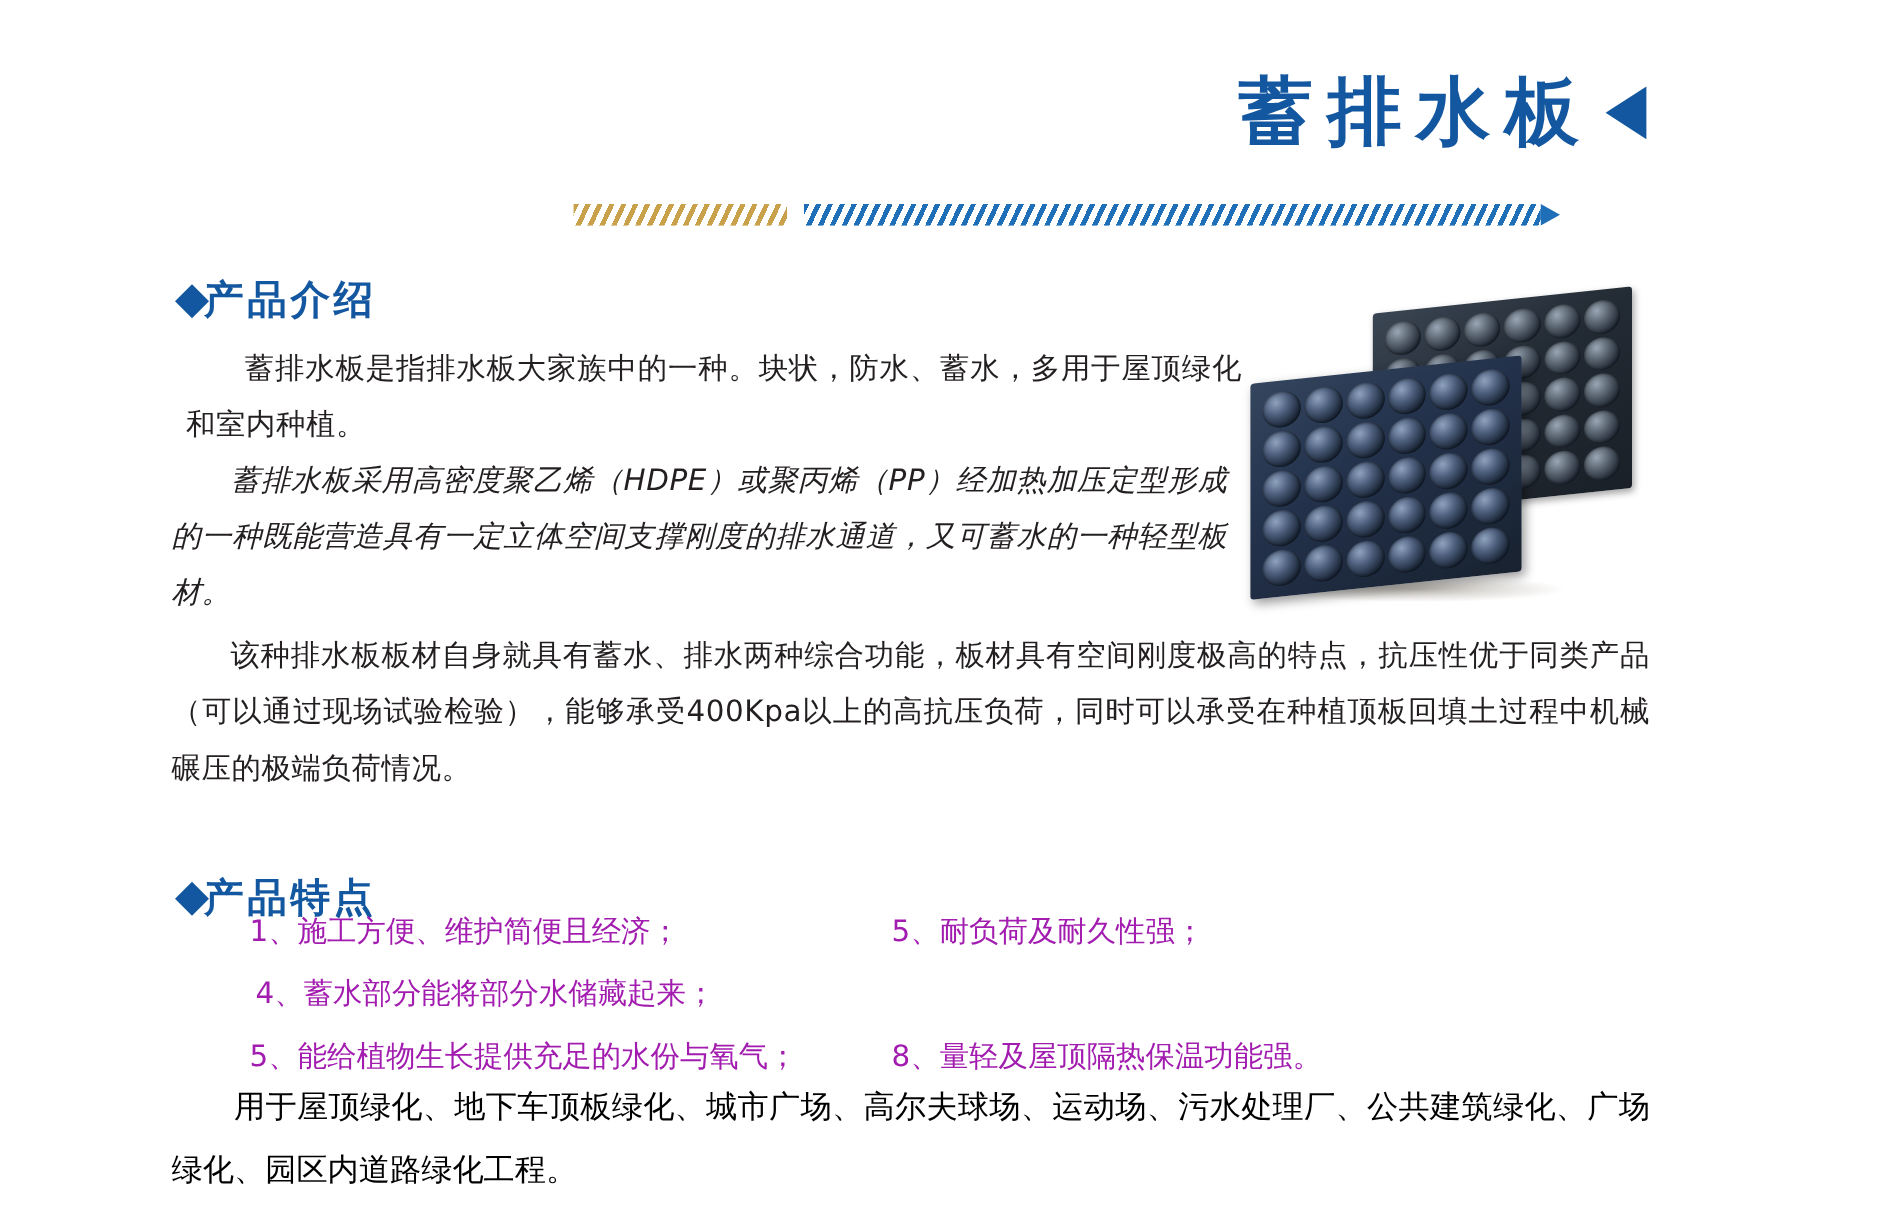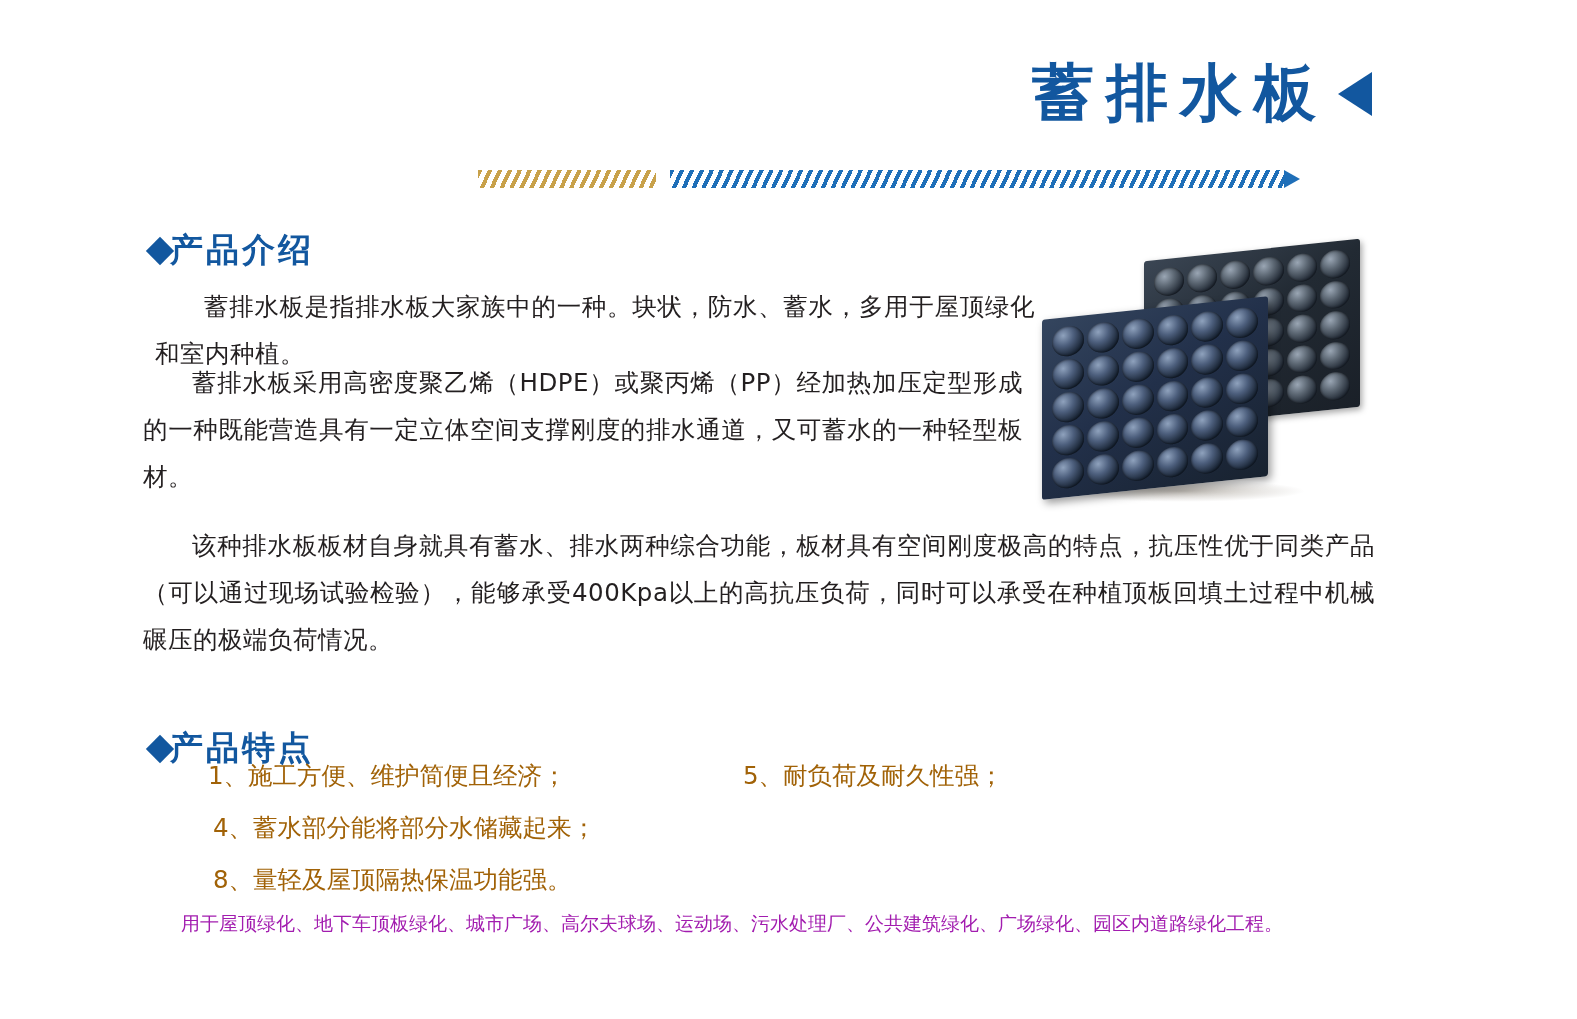--- a/index.html
+++ b/index.html
@@ -115,21 +115,21 @@
   
   .para {
     position: absolute;
     font-size: 24.5px;
     line-height: 47px;
     color: #231f20;
     text-align: justify;
     letter-spacing: 0.5px;
   }
   #para-1 { left: 143px; top: 283px; width: 880px; text-indent: 2em; margin-left: 12px; }
-  #para-2 { left: 143px; top: 359px; width: 880px; text-indent: 2em; }
+  #para-2 { left: 143px; top: 376px; width: 880px; text-indent: 2em; font-style: italic; }
   #para-3 { left: 143px; top: 522px; width: 1232px; text-indent: 2em; }
 
   
   .photo {
     position: absolute;
     left: 1032px;
     top: 248px;
     width: 345px;
     height: 265px;
   }
@@ -184,35 +184,35 @@
   .features {
     position: absolute;
     left: 143px;
     top: 750px;
     width: 1235px;
   }
   .feature-row {
     display: flex;
     font-size: 24.5px;
     line-height: 52px;
-    color: #a16207;
+    color: #a21caf;
   }
   .feature-col-left { width: 530px; padding-left: 65px; box-sizing: border-box; }
   .feature-col-right { flex: 1; padding-left: 70px; box-sizing: border-box; }
 
   #para-4 {
     position: absolute;
     left: 143px;
     top: 897px;
     width: 1232px;
-    font-size: 19px;
+    font-size: 26px;
     line-height: 52px;
     text-indent: 2em;
     text-align: justify;
-    color: #a21caf;
+    color: #000000;
   }
 </style>
 </head>
 <body>
 
 <div class="header">
   <div class="title-row">
     <div class="main-title">蓄排水板</div>
     <div class="title-arrow"></div>
   </div>
@@ -312,17 +312,18 @@
 
 <div class="features">
   <div class="feature-row">
     <div class="feature-col-left">1、施工方便、维护简便且经济；</div>
     <div class="feature-col-right">5、耐负荷及耐久性强；</div>
   </div>
   <div class="feature-row">
     <div class="feature-col-right">4、蓄水部分能将部分水储藏起来；</div>
   </div>
   <div class="feature-row">
+    <div class="feature-col-left">5、能给植物生长提供充足的水份与氧气；</div>
     <div class="feature-col-right">8、量轻及屋顶隔热保温功能强。</div>
   </div>
 </div>
 
 <div id="para-4">用于屋顶绿化、地下车顶板绿化、城市广场、高尔夫球场、运动场、污水处理厂、公共建筑绿化、广场绿化、园区内道路绿化工程。</div>
 
 </body></html>

